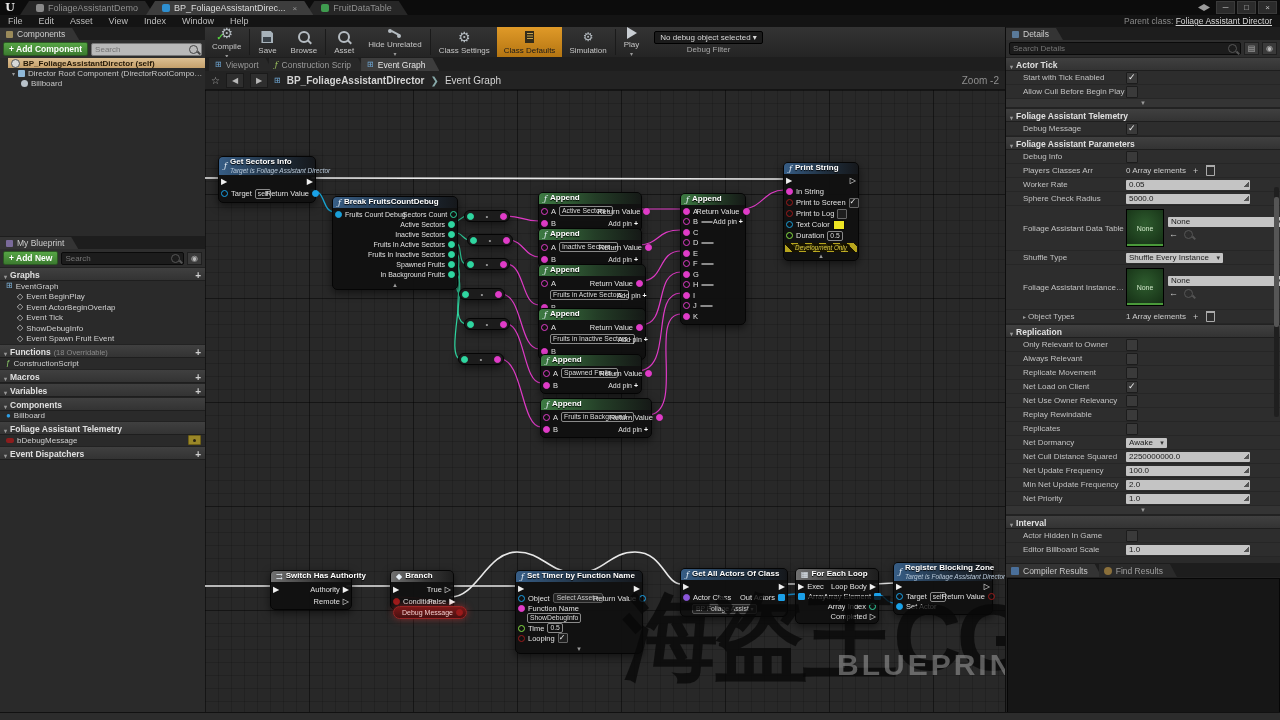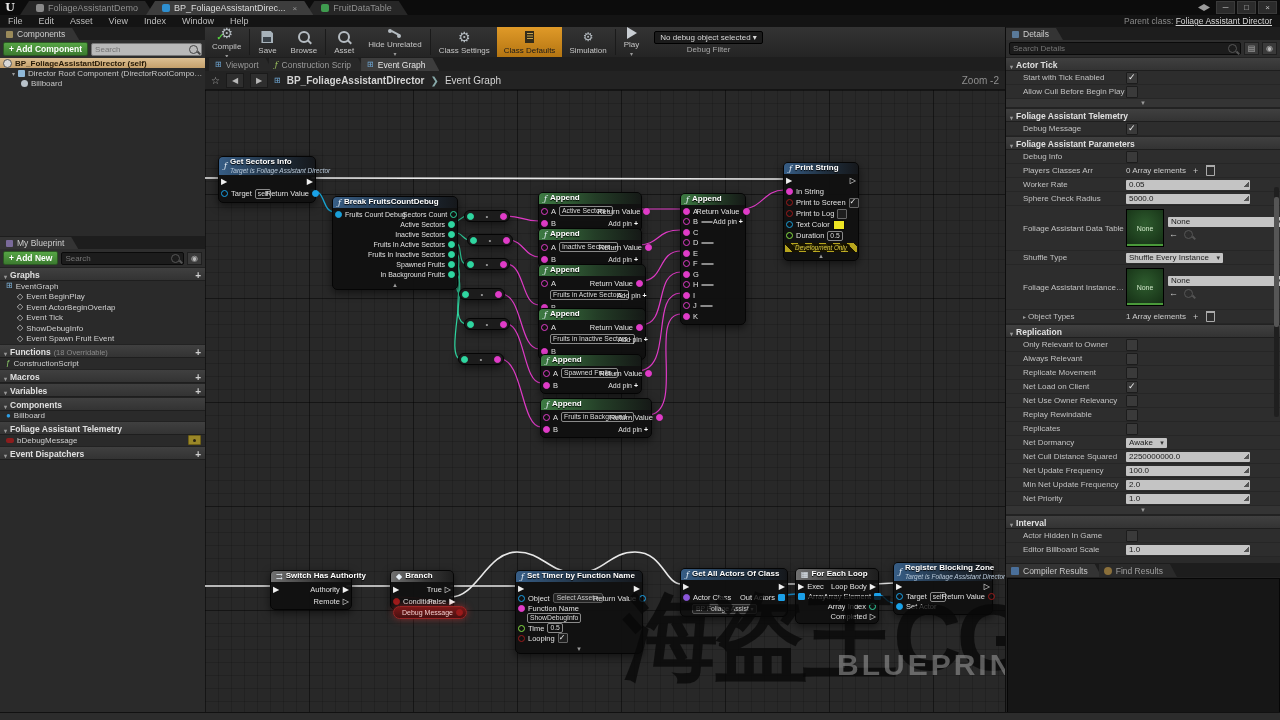--- a/index.html
+++ b/index.html
@@ -255,21 +255,21 @@
       </div>
     </div>
     <div id="comp-toolrow">
       <button class="btn-green">+ Add Component</button>
       <div class="search-light">
         <input placeholder="Search" style="">
         <span class="mag"></span>
       </div>
     </div>
     <div id="comp-tree">
-        <div class="tree-row sel" style="padding-left: 3px;">
+        <div class="tree-row sel" style="padding-left: 3px; margin-left: 8px;">
           <span class="tr-ic self"></span>
           <span style="white-space: nowrap; overflow: hidden; text-overflow: ellipsis;">BP_FoliageAssistantDirector (self)</span>
         </div>
         <div class="tree-row" style="padding-left: 12px;">
           <span style="font-size: 6px; color: rgb(153, 153, 153);">▾</span>
           <span class="tr-ic root"></span>
           <span style="white-space: nowrap; overflow: hidden; text-overflow: ellipsis;">Director Root Component (DirectorRootComponent) (Inherited)</span>
         </div>
         <div class="tree-row" style="padding-left: 21px;">
           <span class="tr-ic billboard"></span>

